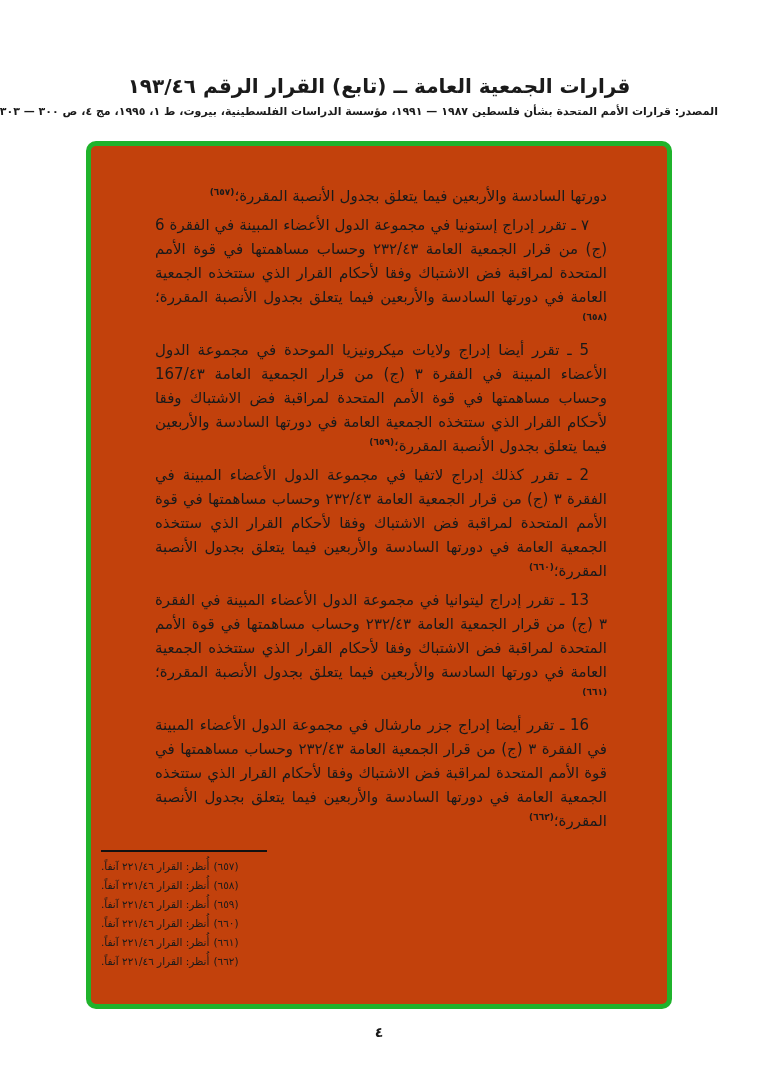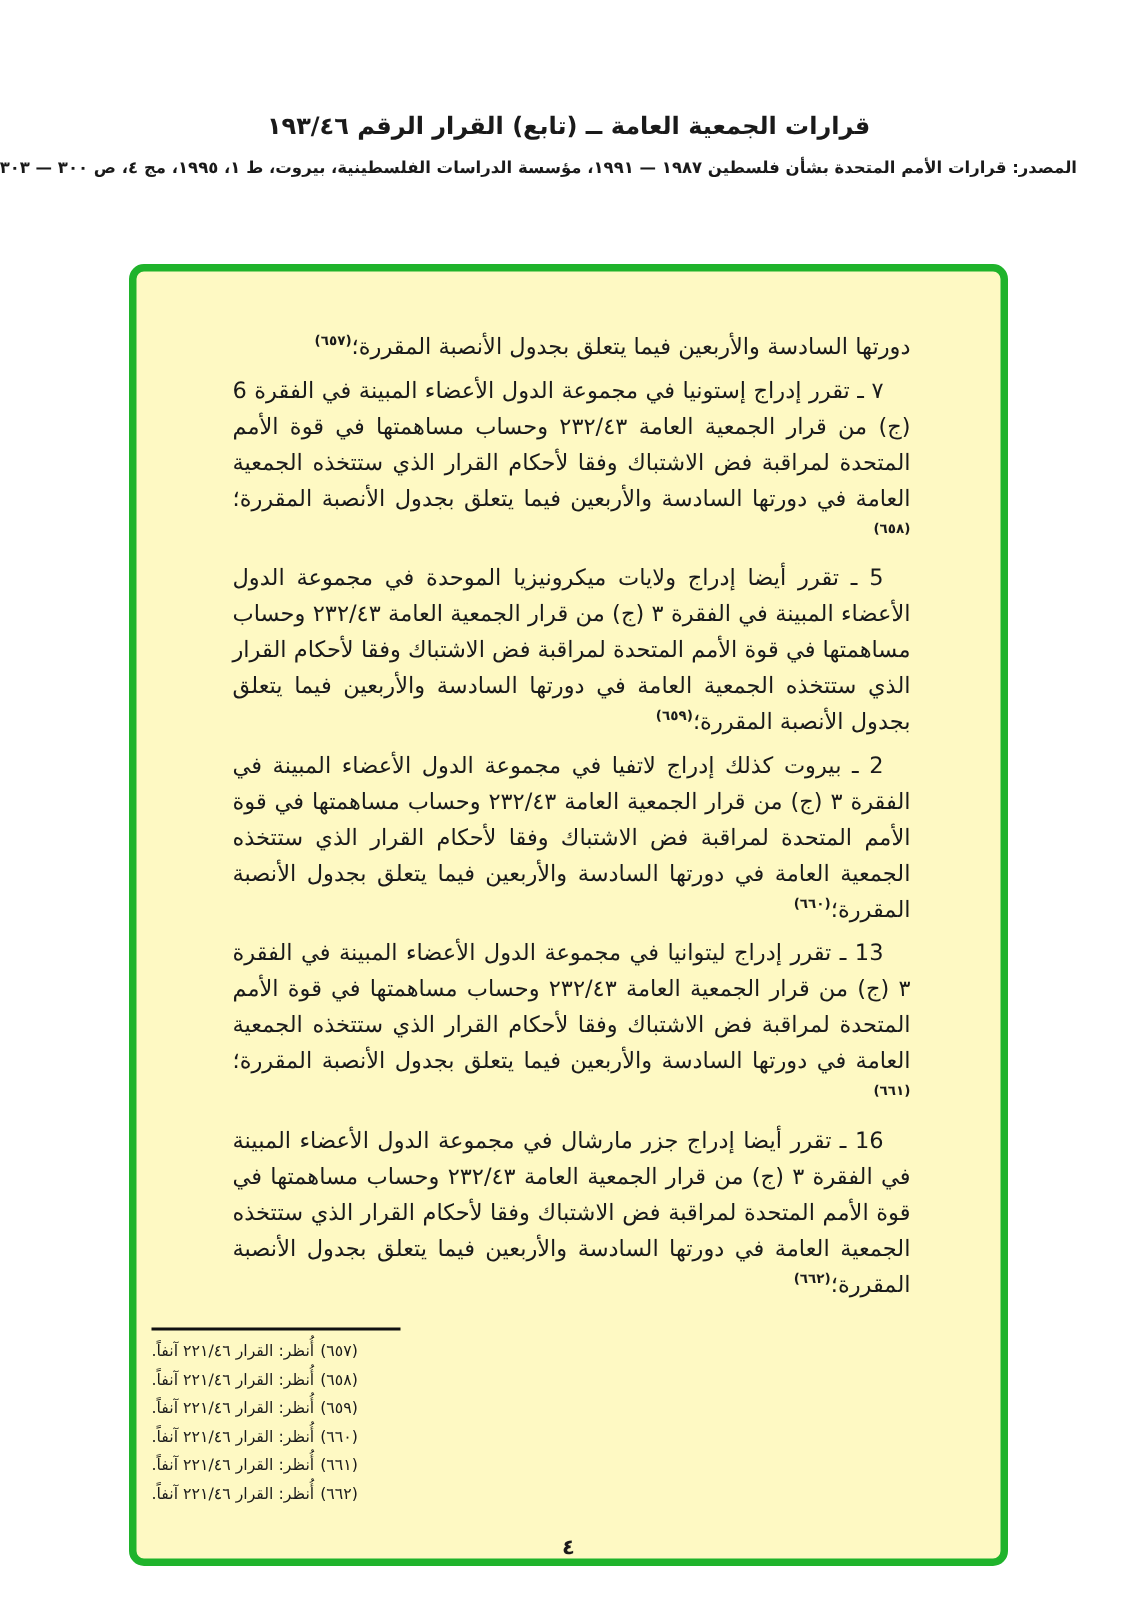--- a/index.html
+++ b/index.html
@@ -2,29 +2,29 @@
 <html dir="rtl" lang="ar"><head>
 <meta charset="utf-8">
 <style>
   html,body{margin:0;padding:0;}
   body{
     width:758px;height:1078px;position:relative;background:#ffffff;
     font-family:"DejaVu Sans", sans-serif;color:#1a1a1a;direction:rtl;overflow:hidden;
   }
   .page-title{
     position:absolute;top:74px;right:0;left:0;text-align:center;
-    font-size:16px;font-weight:bold;letter-spacing:0;
+    font-size:20px;font-weight:bold;letter-spacing:0;
   }
   .source-line{
     position:absolute;top:105px;right:40px;left:40px;text-align:center;
     font-size:11px;font-weight:bold;white-space:nowrap;
   }
   .content-box{
     position:absolute;top:141px;right:86px;width:586px;height:868px;
-    border:5px solid #1fb32b;border-radius:10px;box-sizing:border-box;background:#fef9c3;margin-top:35px;
+    border:5px solid #1fb32b;border-radius:10px;box-sizing:border-box;background:#c2410c;
   }
   .body-text{
     position:absolute;top:38px;right:60px;width:452px;
     font-size:15px;line-height:24px;text-align:justify;
   }
   .para{margin:0 0 5px 0;text-indent:18px;}
   .para.continuation{text-indent:0;}
   .para-lead{font-weight:normal;}
   .fref{font-size:9px;font-weight:bold;vertical-align:super;line-height:0;}
   .footnotes{
@@ -49,23 +49,23 @@
 <div class="source-line">المصدر: قرارات الأمم المتحدة بشأن فلسطين ١٩٨٧ — ١٩٩١، مؤسسة الدراسات الفلسطينية، بيروت، ط ١، ١٩٩٥، مج ٤، ص ٣٠٠ — ٣٠٣.</div>
 
 <div class="content-box" style="border-color: rgb(31, 179, 43);">
 
   <div class="body-text">
 
     <p class="para continuation"><span>دورتها السادسة والأربعين فيما يتعلق بجدول الأنصبة المقررة؛</span><sup class="fref">(٦٥٧)</sup></p>
 
     <p class="para"><span>٧ ـ </span><span class="para-lead">تقرر</span><span> إدراج إستونيا في مجموعة الدول الأعضاء المبينة في الفقرة 6 (ج) من قرار الجمعية العامة ٢٣٢/٤٣ وحساب مساهمتها في قوة الأمم المتحدة لمراقبة فض الاشتباك وفقا لأحكام القرار الذي ستتخذه الجمعية العامة في دورتها السادسة والأربعين فيما يتعلق بجدول الأنصبة المقررة؛</span><sup class="fref">(٦٥٨)</sup></p>
 
-    <p class="para"><span>5 ـ </span><span class="para-lead">تقرر أيضا</span><span> إدراج ولايات ميكرونيزيا الموحدة في مجموعة الدول الأعضاء المبينة في الفقرة ٣ (ج) من قرار الجمعية العامة ٢٣٢/٤٣ وحساب مساهمتها في قوة الأمم المتحدة لمراقبة فض الاشتباك وفقا لأحكام القرار الذي ستتخذه الجمعية العامة في دورتها السادسة والأربعين فيما يتعلق بجدول الأنصبة المقررة؛</span><sup class="fref">(٦٥٩)</sup></p>
+    <p class="para"><span>5 ـ </span><span class="para-lead">تقرر أيضا</span><span> إدراج ولايات ميكرونيزيا الموحدة في مجموعة الدول الأعضاء المبينة في الفقرة ٣ (ج) من قرار الجمعية العامة 167/٤٣ وحساب مساهمتها في قوة الأمم المتحدة لمراقبة فض الاشتباك وفقا لأحكام القرار الذي ستتخذه الجمعية العامة في دورتها السادسة والأربعين فيما يتعلق بجدول الأنصبة المقررة؛</span><sup class="fref">(٦٥٩)</sup></p>
 
-    <p class="para"><span>2 ـ </span><span class="para-lead">بيروت كذلك</span><span> إدراج لاتفيا في مجموعة الدول الأعضاء المبينة في الفقرة ٣ (ج) من قرار الجمعية العامة ٢٣٢/٤٣ وحساب مساهمتها في قوة الأمم المتحدة لمراقبة فض الاشتباك وفقا لأحكام القرار الذي ستتخذه الجمعية العامة في دورتها السادسة والأربعين فيما يتعلق بجدول الأنصبة المقررة؛</span><sup class="fref">(٦٦٠)</sup></p>
+    <p class="para"><span>2 ـ </span><span class="para-lead">تقرر كذلك</span><span> إدراج لاتفيا في مجموعة الدول الأعضاء المبينة في الفقرة ٣ (ج) من قرار الجمعية العامة ٢٣٢/٤٣ وحساب مساهمتها في قوة الأمم المتحدة لمراقبة فض الاشتباك وفقا لأحكام القرار الذي ستتخذه الجمعية العامة في دورتها السادسة والأربعين فيما يتعلق بجدول الأنصبة المقررة؛</span><sup class="fref">(٦٦٠)</sup></p>
 
     <p class="para"><span>13 ـ </span><span class="para-lead">تقرر</span><span> إدراج ليتوانيا في مجموعة الدول الأعضاء المبينة في الفقرة ٣ (ج) من قرار الجمعية العامة ٢٣٢/٤٣ وحساب مساهمتها في قوة الأمم المتحدة لمراقبة فض الاشتباك وفقا لأحكام القرار الذي ستتخذه الجمعية العامة في دورتها السادسة والأربعين فيما يتعلق بجدول الأنصبة المقررة؛</span><sup class="fref">(٦٦١)</sup></p>
 
     <p class="para"><span>16 ـ </span><span class="para-lead">تقرر أيضا</span><span> إدراج جزر مارشال في مجموعة الدول الأعضاء المبينة في الفقرة ٣ (ج) من قرار الجمعية العامة ٢٣٢/٤٣ وحساب مساهمتها في قوة الأمم المتحدة لمراقبة فض الاشتباك وفقا لأحكام القرار الذي ستتخذه الجمعية العامة في دورتها السادسة والأربعين فيما يتعلق بجدول الأنصبة المقررة؛</span><sup class="fref">(٦٦٢)</sup></p>
 
   </div>
 
   <div class="footnotes">
     <div class="footnote-line"><span class="fn-marker">(٦٥٧)</span><span>أُنظر: القرار ٢٢١/٤٦ آنفاً.</span></div>
     <div class="footnote-line"><span class="fn-marker">(٦٥٨)</span><span>أُنظر: القرار ٢٢١/٤٦ آنفاً.</span></div>

